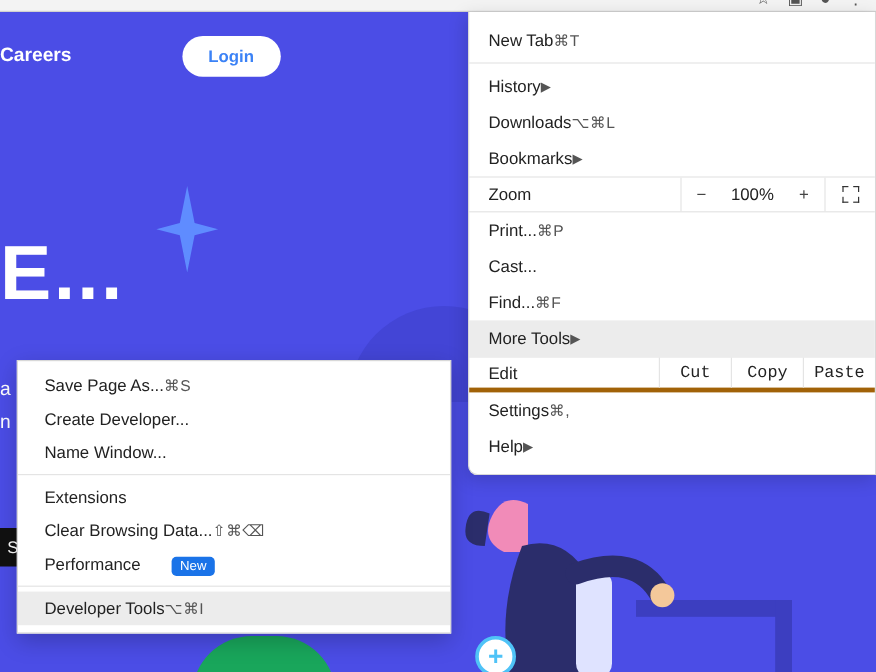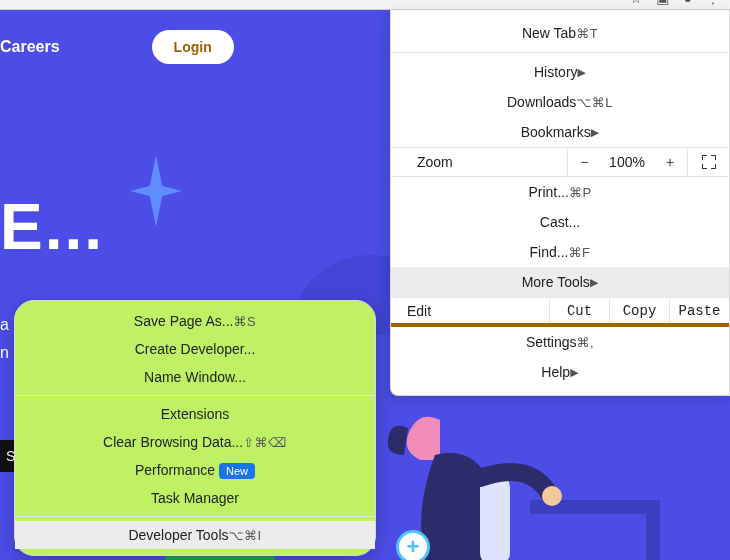--- a/index.html
+++ b/index.html
@@ -26,21 +26,21 @@
     position: absolute;
     top: 30px; left: 0;
     display: flex; align-items: center;
     gap: 92px;
     padding-left: 0;
   }
   .nav-link {
     color: #fff; font-size: 16px; font-weight: 600;
   }
   .login-btn {
-    background: #fff; color: #a16207;
+    background: #fff; color: #3b82f6;
     border-radius: 20px;
     padding: 9px 22px;
     font-size: 14px; font-weight: 600;
     border: none;
   }
 
   
   .sparkle {
     position: absolute;
     top: 155px; left: 130px;
@@ -100,60 +100,60 @@
     border-top: none;
     box-shadow: -2px 4px 14px rgba(0,0,0,.15);
     font-size: 14px;
     color: #222;
     border-radius: 0 0 0 8px;
   }
   .menu-row {
     display: flex; align-items: center;
     height: 30px;
     padding: 0 16px;
-    justify-content: center;
+    justify-content: flex-start;
   }
   .menu-row.hover { background: #ececec; }
   .menu-sep { height: 1px; background: #e4e4e4; margin: 4px 0; }
   .shortcut { color: #555; font-size: 13px; letter-spacing: 0.5px; }
   .submenu-arrow { color: #555; font-size: 11px; }
   .zoom-row {
     display:flex; align-items:center; height:30px;
-    border-top:1px solid #e4e4e4; border-bottom:1px solid #e4e4e4;padding-left:10px;
+    border-top:1px solid #e4e4e4; border-bottom:1px solid #e4e4e4;
   }
   .zoom-label { flex:1; padding-left:16px; }
   .zoom-btn { width:34px; text-align:center; border-left:1px solid #e4e4e4; height:100%; display:flex;align-items:center;justify-content:center; color:#444; }
   .zoom-val { width:52px; text-align:center; height:100%; display:flex;align-items:center;justify-content:center; }
   .zoom-full { width:42px; border-left:1px solid #e4e4e4; height:100%; display:flex;align-items:center;justify-content:center; }
   .edit-row {
     display:flex; align-items:center; height:30px;
     border-top:1px solid #e4e4e4; border-bottom:4px solid #a16207;
   }
   .edit-label { flex:1; padding-left:16px; }
   .edit-btn { width:60px; text-align:center; border-left:1px solid #e4e4e4; height:100%; display:flex;align-items:center;justify-content:center;font-family:Liberation Mono, monospace; }
 
   
   .submenu {
     position: absolute;
     top: 300px; left: 14px;
     width: 362px;
-    background: #bef264;
+    background: #ffffff;
     border: 1px solid #d8d8d8;
     box-shadow: 0 6px 18px rgba(0,0,0,.22);
-    border-radius: 20px;
+    border-radius: 0;
     font-size: 14px;
     color: #222;
     padding: 6px 0;
   }
   .submenu .menu-row { height: 28px; padding: 0 22px; }
   .submenu .menu-row.hover { background: #ececec; }
   .new-badge {
     background:#1a73e8; color:#fff;
     font-size:11px; padding:2px 7px; border-radius:4px;
-    margin-left:0; font-weight:500;
+    margin-left:22px; font-weight:500;
   }
 
   
   .fs-icon { position:relative; width:14px; height:14px; }
   .fs-icon span { position:absolute; width:5px; height:5px; border:1.5px solid #333; }
   .fs-icon .tl{top:0;left:0;border-right:none;border-bottom:none;}
   .fs-icon .tr{top:0;right:0;border-left:none;border-bottom:none;}
   .fs-icon .bl{bottom:0;left:0;border-right:none;border-top:none;}
   .fs-icon .br{bottom:0;right:0;border-left:none;border-top:none;}
 
@@ -218,23 +218,20 @@
   </div>
   <div class="menu-row">
     <span>Clear Browsing Data...</span>
     <span class="shortcut">⇧⌘⌫</span>
   </div>
   <div class="menu-row">
     <span>
       <span>Performance</span>
       <span class="new-badge">New</span>
     </span>
-  </div>
-  <div class="menu-row">
-    <span>Task Manager</span>
   </div>
   <div class="menu-sep"></div>
   <div class="menu-row hover">
     <span>Developer Tools</span>
     <span class="shortcut">⌥⌘I</span>
   </div>
 </div>
 
 <div class="menu">
   <div style="height:8px"></div>

